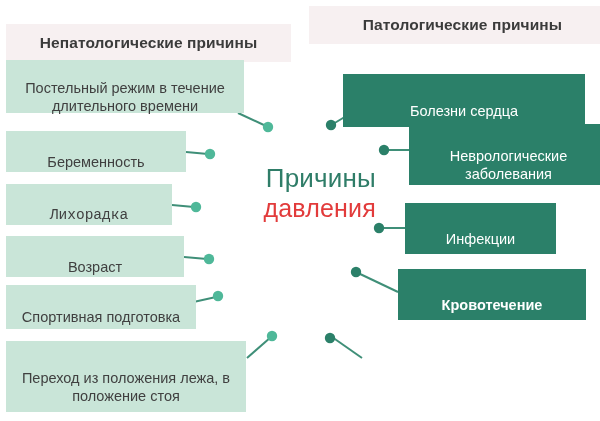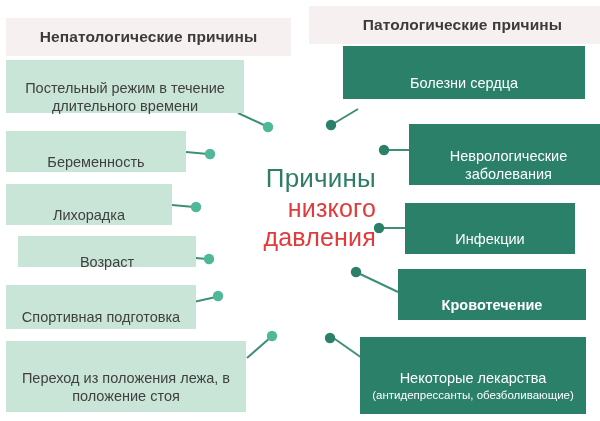--- a/index.html
+++ b/index.html
@@ -15,21 +15,21 @@
   .hdr{
     position:absolute;
     background:#f7f0f1;
     display:flex;align-items:center;justify-content:center;
     color:#3b3b3b;
     font-size:15.5px;
     font-weight:600;
     letter-spacing:.1px;
     white-space:nowrap;
   }
-  #hdr-left{left:6px;top:18px;width:285px;height:38px;}
+  #hdr-left{left:6px;top:24px;width:285px;height:38px;}
   #hdr-right{left:309px;top:6px;width:277px;height:38px;padding-left:15px;}
 
   
   .box{
     position:absolute;
     display:flex;align-items:center;justify-content:center;
     text-align:center;
     box-sizing:border-box;
     padding:2px 8px;
     line-height:1.25;
@@ -119,58 +119,51 @@
   </svg>
 
   <div class="box light" style="left:6px;top:60px;width:238px;height:53px;">
     <span class="main">Постельный режим в течение длительного времени</span>
   </div>
 
   <div class="box light" style="left:6px;top:131px;width:180px;height:41px;">
     <span class="main">Беременность</span>
   </div>
 
-  <div class="box light" style="left:6px;top:184px;width:166px;height:41px;">
+  <div class="box light" style="left:6px;top:184px;width:166px;height:41px;font-family:Liberation Mono, monospace;">
     <span class="main">Лихорадка</span>
   </div>
 
-  <div class="box light" style="left:18px;top:236px;width:178px;height:31px;">
+  <div class="box light" style="left:6px;top:236px;width:178px;height:41px;">
     <span class="main">Возраст</span>
   </div>
 
   <div class="box light" style="left:6px;top:285px;width:190px;height:44px;">
     <span class="main">Спортивная подготовка</span>
   </div>
 
   <div class="box light" style="left:6px;top:341px;width:240px;height:71px;">
     <span class="main">Переход из положения лежа, в положение стоя</span>
   </div>
 
   <div id="center">
     <span class="l1">Причины</span>
-    <span class="l2">низкого</span>
     <span class="l3">давления</span>
   </div>
 
-  <div class="box dark" style="left:343px;top:46px;width:242px;height:53px;">
+  <div class="box dark" style="left:343px;top:74px;width:242px;height:53px;">
     <span class="main">Болезни сердца</span>
   </div>
 
   <div class="box dark" style="left:409px;top:124px;width:199px;height:61px;">
     <span class="main">Неврологические заболевания</span>
   </div>
 
-  <div class="box dark" style="left:405px;top:203px;width:170px;height:51px;">
+  <div class="box dark" style="left:405px;top:203px;width:151px;height:51px;">
     <span class="main">Инфекции</span>
   </div>
 
   <div class="box dark" style="left:398px;top:269px;width:188px;height:51px;font-weight:bold;">
     <span class="main">Кровотечение</span>
   </div>
 
-  <div class="box dark" style="left:360px;top:337px;width:226px;height:77px;">
-    <div>
-      <span class="main">Некоторые лекарства</span>
-      <span class="sub">(антидепрессанты, обезболивающие)</span>
-    </div>
-  </div>
 
 </div>
 
 </body></html>

